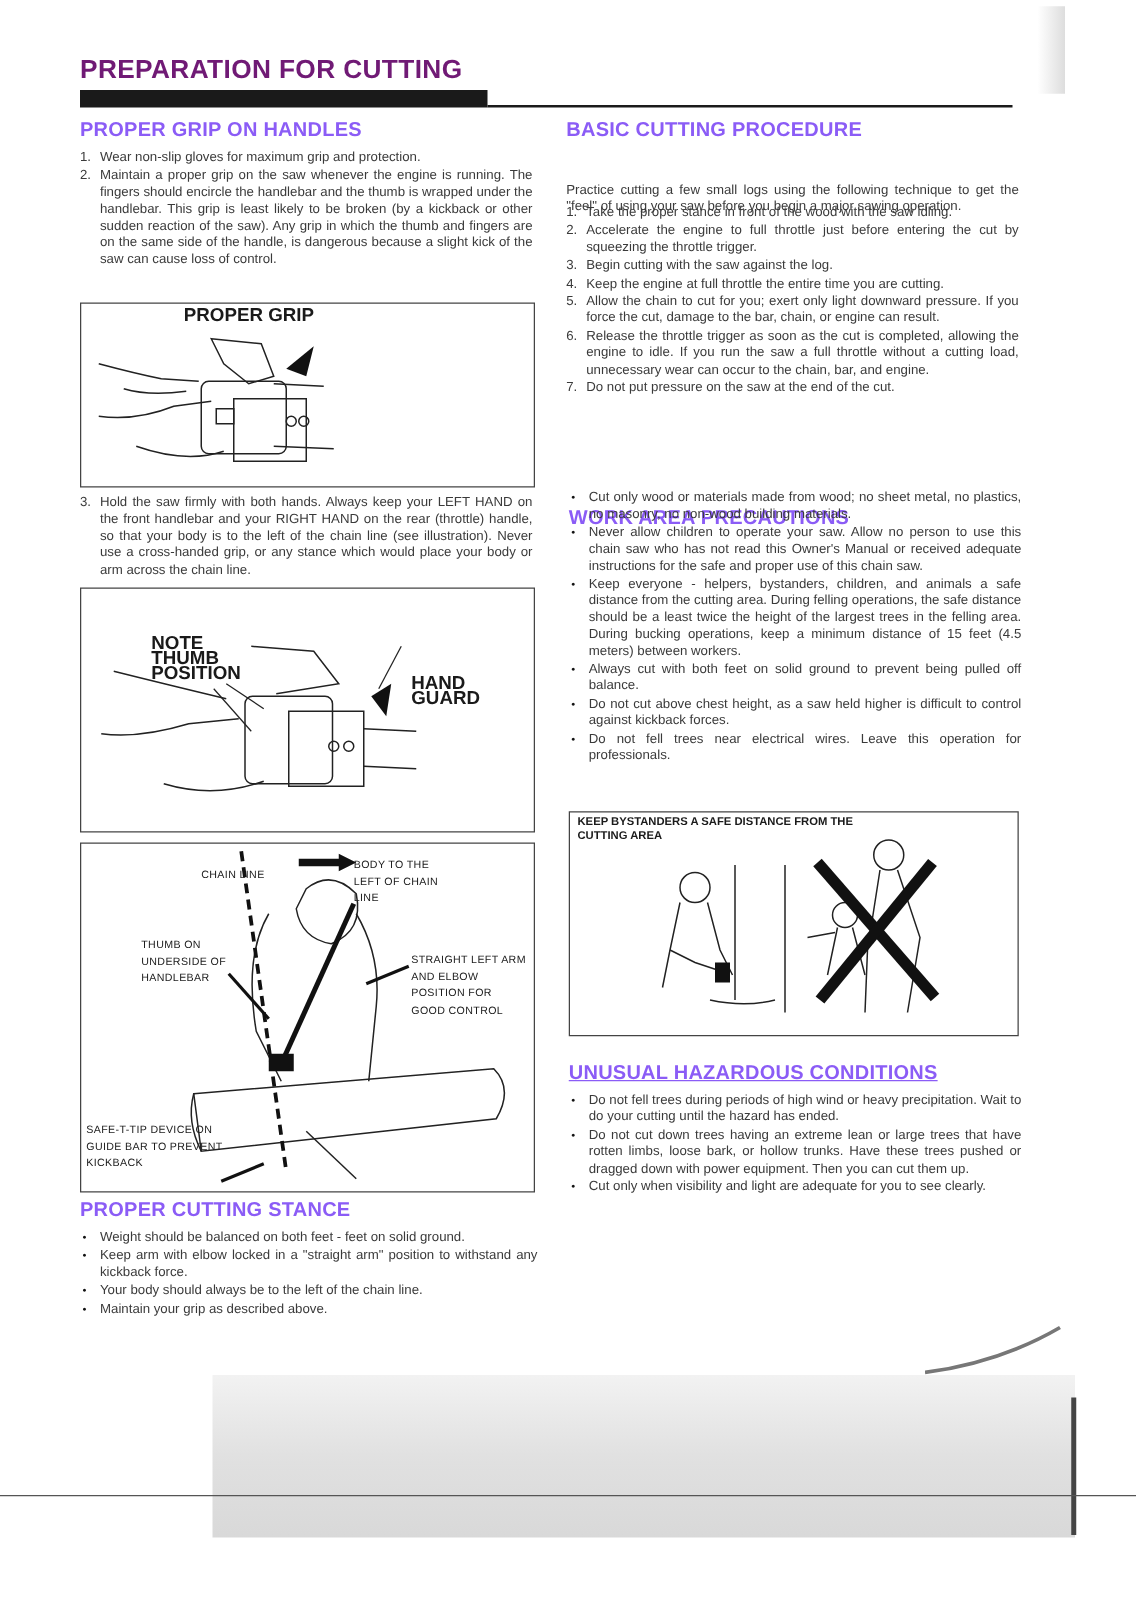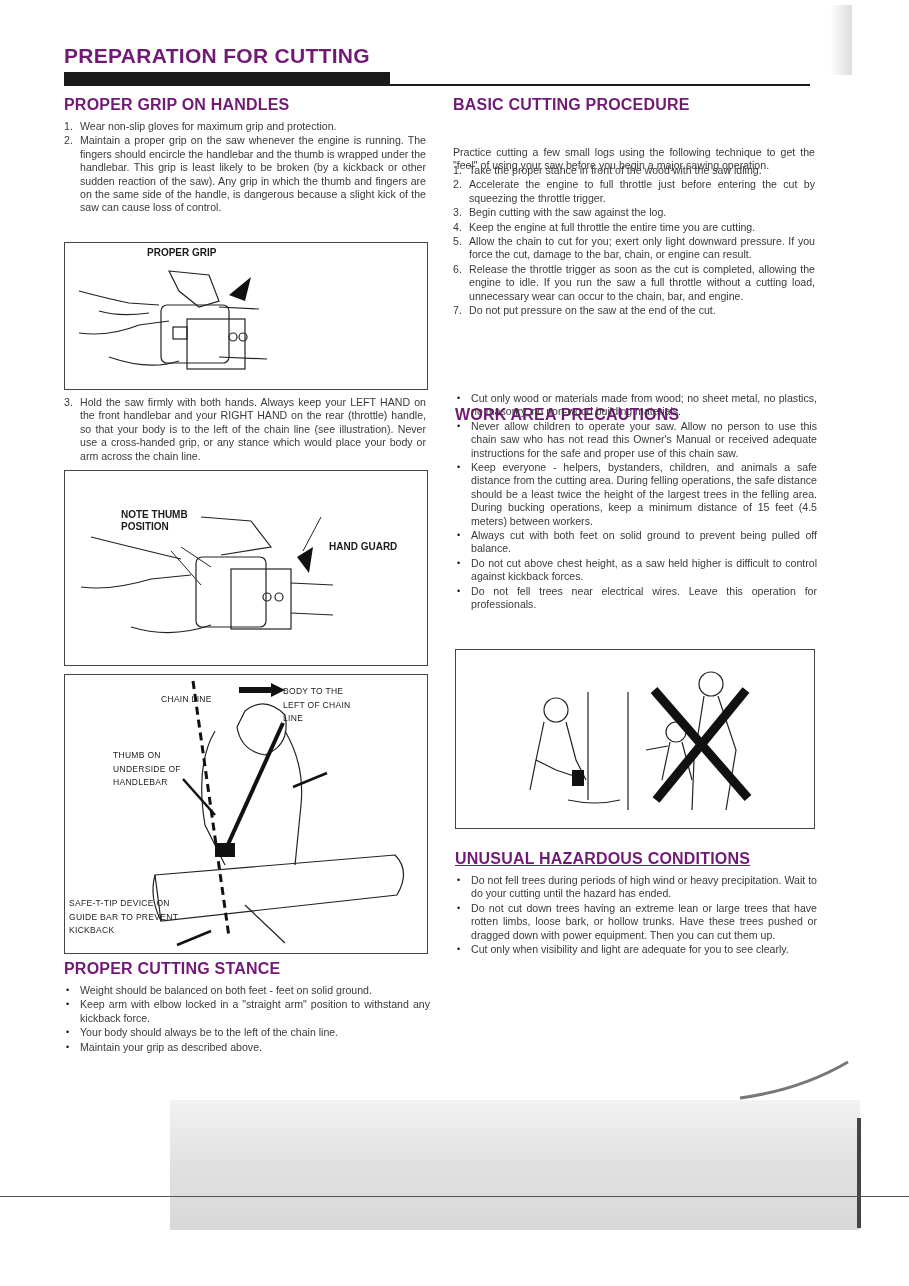--- a/index.html
+++ b/index.html
@@ -2,28 +2,28 @@
 <html><head>
 <meta charset="utf-8">
 <style>
   html, body { margin: 0; padding: 0; background: #ffffff; }
   body { width: 909px; height: 1286px; position: relative; overflow: hidden;
          font-family: "Liberation Sans", sans-serif; color: #2a2a2a; }
   .abs { position: absolute; }
   .page-title { left: 64px; top: 44px; font-size: 21px; font-weight: bold; color: #701a75; letter-spacing: 0.3px; }
   .title-bar { left: 64px; top: 72px; width: 326px; height: 14px; background: #1a1a1a; }
   .title-rule { left: 390px; top: 84px; width: 420px; height: 2px; background: #1a1a1a; }
-  .h2 { font-size: 16px; font-weight: bold; color: #701a75; letter-spacing: 0.2px; }
+  .h2 { font-size: 16px; font-weight: bold; color: #8b5cf6; letter-spacing: 0.2px; }
   .body-text { font-size: 10.6px; line-height: 13.4px; color: #3a3a3a; text-align: justify; }
   ol.list, ul.list { margin: 0; padding: 0; list-style: none; }
   .item { position: relative; padding-left: 16px; margin-bottom: 1px; }
   .num { position: absolute; left: 0; top: 0; }
   .bullet { position: absolute; left: 2px; top: 0; font-size: 9px; color: #111; }
   .fig { border: 1px solid #444; background: #fff; }
-  .fig-label { font-size: 10px; font-weight: bold; color: #1a1a1a; line-height: 12px; }
+  .fig-label { font-size: 15px; font-weight: bold; color: #1a1a1a; line-height: 12px; }
   .fig-label-thin { font-size: 8.5px; color: #1a1a1a; line-height: 13.5px; letter-spacing: 0.3px; }
   .scan-strip { left: 170px; top: 1100px; width: 690px; height: 130px;
                 background: linear-gradient(180deg, #efefef 0%, #d9d9d9 50%, #cfcfcf 100%); opacity: 0.8; }
   .scan-strip-edge { left: 857px; top: 1118px; width: 4px; height: 110px; background: #444; }
   .scan-curl { left: 740px; top: 1060px; width: 110px; height: 40px; }
   .bottom-rule { left: 0; top: 1196px; width: 909px; height: 1px; background: #555; }
   .corner-shade { left: 830px; top: 5px; width: 22px; height: 70px; background: linear-gradient(90deg, #fff, #ddd); }
 </style>
 </head>
 <body>
@@ -92,20 +92,21 @@
       <path d="M250 10 L232 44" stroke-width="1"></path>
     </g>
     <path d="M226 50 L242 40 L238 66 Z" fill="#111"></path>
   </svg>
 </div>
 
 <div class="abs fig" style="left:64px; top:674px; width:362px; height:278px;">
   <div class="abs fig-label-thin" style="left:96px; top:18px;">CHAIN LINE</div>
   <div class="abs fig-label-thin" style="left:218px; top:10px; width:70px;">BODY TO THE LEFT OF CHAIN LINE</div>
   <div class="abs fig-label-thin" style="left:48px; top:74px; width:68px;">THUMB ON UNDERSIDE OF HANDLEBAR</div>
+  <div class="abs fig-label-thin" style="left:264px; top:86px; width:94px;">STRAIGHT LEFT ARM AND ELBOW POSITION FOR GOOD CONTROL</div>
   <div class="abs fig-label-thin" style="left:4px; top:222px; width:110px;">SAFE-T-TIP DEVICE ON GUIDE BAR TO PREVENT KICKBACK</div>
   <svg class="abs" style="left:0; top:0;" width="362" height="278" viewBox="0 0 362 278">
     <g fill="none" stroke="#222" stroke-width="1.2">
       <path d="M180 36 Q200 20 220 40 Q226 70 200 80 Q176 76 172 52 Z"></path>
       <path d="M150 56 Q130 90 140 150 L160 190"></path>
       <path d="M220 56 Q240 90 236 130 L230 190"></path>
       <path d="M90 200 L330 180 Q346 196 332 220 L96 246 Z"></path>
       <path d="M96 246 Q84 222 90 200"></path>
       <path d="M180 230 L220 268"></path>
     </g>
@@ -145,20 +146,21 @@
 <ul class="abs list body-text" style="left:455px; top:392px; width:362px;">
   <li class="item"><span class="bullet">•</span><span>Cut only wood or materials made from wood; no sheet metal, no plastics, no masonry, no non-wood building materials.</span></li>
   <li class="item"><span class="bullet">•</span><span>Never allow children to operate your saw. Allow no person to use this chain saw who has not read this Owner's Manual or received adequate instructions for the safe and proper use of this chain saw.</span></li>
   <li class="item"><span class="bullet">•</span><span>Keep everyone - helpers, bystanders, children, and animals a safe distance from the cutting area. During felling operations, the safe distance should be a least twice the height of the largest trees in the felling area. During bucking operations, keep a minimum distance of 15 feet (4.5 meters) between workers.</span></li>
   <li class="item"><span class="bullet">•</span><span>Always cut with both feet on solid ground to prevent being pulled off balance.</span></li>
   <li class="item"><span class="bullet">•</span><span>Do not cut above chest height, as a saw held higher is difficult to control against kickback forces.</span></li>
   <li class="item"><span class="bullet">•</span><span>Do not fell trees near electrical wires. Leave this operation for professionals.</span></li>
 </ul>
 
 <div class="abs fig" style="left:455px; top:649px; width:358px; height:178px;">
+  <div class="abs fig-label" style="left:6px; top:2px; width:230px; font-size:9px; line-height:11px;">KEEP BYSTANDERS A SAFE DISTANCE FROM THE CUTTING AREA</div>
   <svg class="abs" style="left:0; top:0;" width="358" height="178" viewBox="0 0 358 178">
     <g fill="none" stroke="#222" stroke-width="1.2">
       <circle cx="100" cy="60" r="12"></circle>
       <path d="M88 72 L80 110 L74 140 M110 72 L120 110 L130 130"></path>
       <path d="M80 110 L100 120 L118 126"></path>
       <path d="M132 42 L132 150 M172 42 L172 160"></path>
       <path d="M112 150 Q140 156 164 150"></path>
       <circle cx="255" cy="34" r="12"></circle>
       <path d="M248 46 L238 110 L236 160 M262 46 L280 100 L270 160"></path>
       <circle cx="220" cy="82" r="10"></circle>

